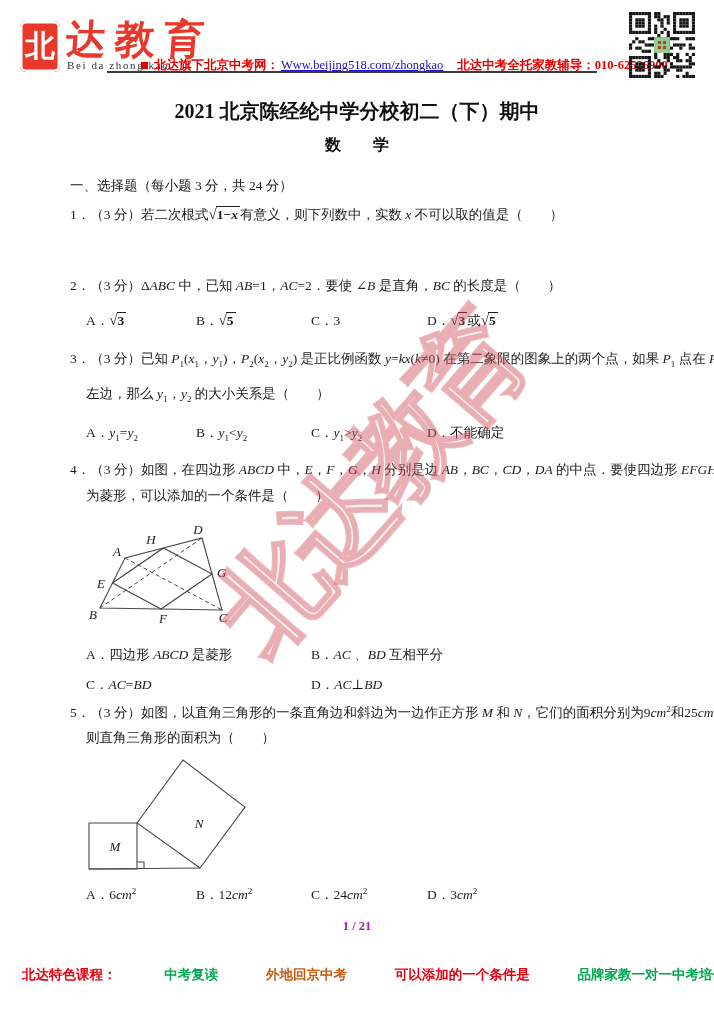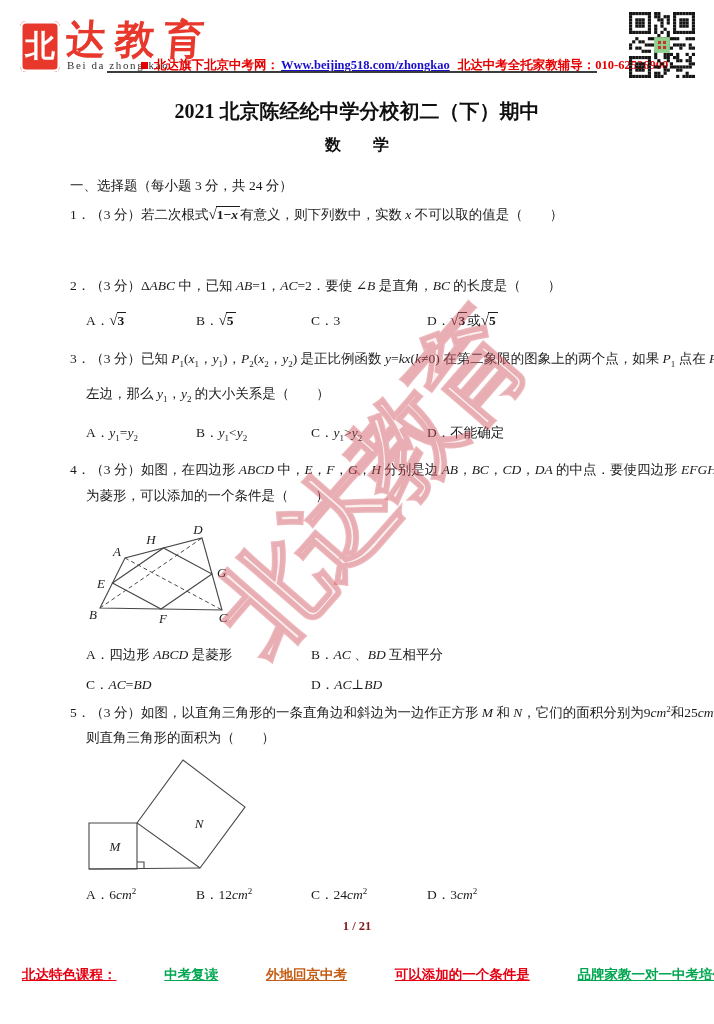--- a/index.html
+++ b/index.html
@@ -8,21 +8,21 @@
   .abs{position:absolute;white-space:nowrap;}
 
   
   .seal{position:absolute;left:20px;top:21px;width:40px;height:51px;background:#e8372b;border-radius:6px;
         box-shadow:inset 0 0 0 2.5px #fff, inset 0 0 0 5px #e8372b;display:flex;align-items:center;justify-content:center;}
   .seal span{color:#fff;font-size:30px;font-weight:bold;}
   .brand{left:66px;top:12px;font-size:40px;font-weight:bold;color:#e8372b;letter-spacing:9px;transform:skewX(-4deg);}
   .tagline{left:67px;top:59px;font-size:11px;color:#333;letter-spacing:1.6px;}
   .bullet{position:absolute;left:141px;top:62px;width:7px;height:7px;background:#e60000;}
   .hline{left:154px;top:57px;font-size:12.5px;font-weight:bold;color:#e60000;}
-  .hline a{color:#1a0dcc;text-decoration:underline;margin:0 8px 0 2px;font-weight:bold;}
+  .hline a{color:#1a0dcc;text-decoration:underline;margin:0 14px 0 2px;font-weight:normal;}
   .rule{position:absolute;left:107px;top:71px;width:490px;height:2px;background:#3c3c3c;}
   .qr{position:absolute;left:628px;top:12px;width:68px;height:66px;}
 
   
   .title{left:0;top:98px;width:714px;text-align:center;font-size:20px;font-weight:bold;color:#101010;}
   .subject{left:0;top:135px;width:714px;text-align:center;font-size:16px;font-weight:bold;color:#101010;}
   .section{left:70px;top:177px;font-size:13.5px;color:#151515;}
 
   
   .ln{font-size:13.5px;color:#1b1b1b;}
@@ -36,24 +36,24 @@
   sup{font-size:9px;line-height:0;}
   .sqrt{white-space:nowrap;display:inline-block;}
   .sqrt .rad{font-size:1.12em;}
   .sqrt .ovl{border-top:1.3px solid #1b1b1b;padding:0 2px 0 1px;margin-left:-1px;font-weight:bold;}
 
   
   .fig line,.fig polygon,.fig path{stroke:#474747;fill:none;stroke-width:1.1;}
   .fig .dash{stroke-dasharray:4,3;stroke-width:1;}
   .fig text{font-size:13px;font-style:italic;fill:#1b1b1b;font-family:"Liberation Serif","DejaVu Serif",serif;}
 
-  .pagenum{left:0;top:919px;width:714px;text-align:center;font-weight:bold;font-size:12.5px;color:#7f1d1d;}
+  .pagenum{left:0;top:919px;width:714px;text-align:center;font-weight:bold;font-size:12.5px;color:#a21caf;}
   .footer{left:0;top:966px;width:714px;text-align:center;font-size:13.5px;font-weight:bold;
           font-family:"Liberation Sans","DejaVu Sans",sans-serif;}
-  .footer span{margin:0 22px;text-decoration:underline;}
+  .footer span{margin:0 22px;}
   .c-red{color:#e60012;} .c-green{color:#00a650;} .c-orange{color:#c55a11;text-align:right;}
 
   .watermark{position:absolute;left:90px;top:300px;width:560px;height:370px;display:flex;align-items:center;
              justify-content:center;pointer-events:none;z-index:6;}
   .watermark span{font-size:106px;font-weight:bold;letter-spacing:-6px;transform:rotate(-49deg);white-space:nowrap;
              color:rgba(214,95,105,0.10);-webkit-text-stroke:2.5px rgba(206,78,88,0.40);}
 </style>
 </head>
 <body>
 

